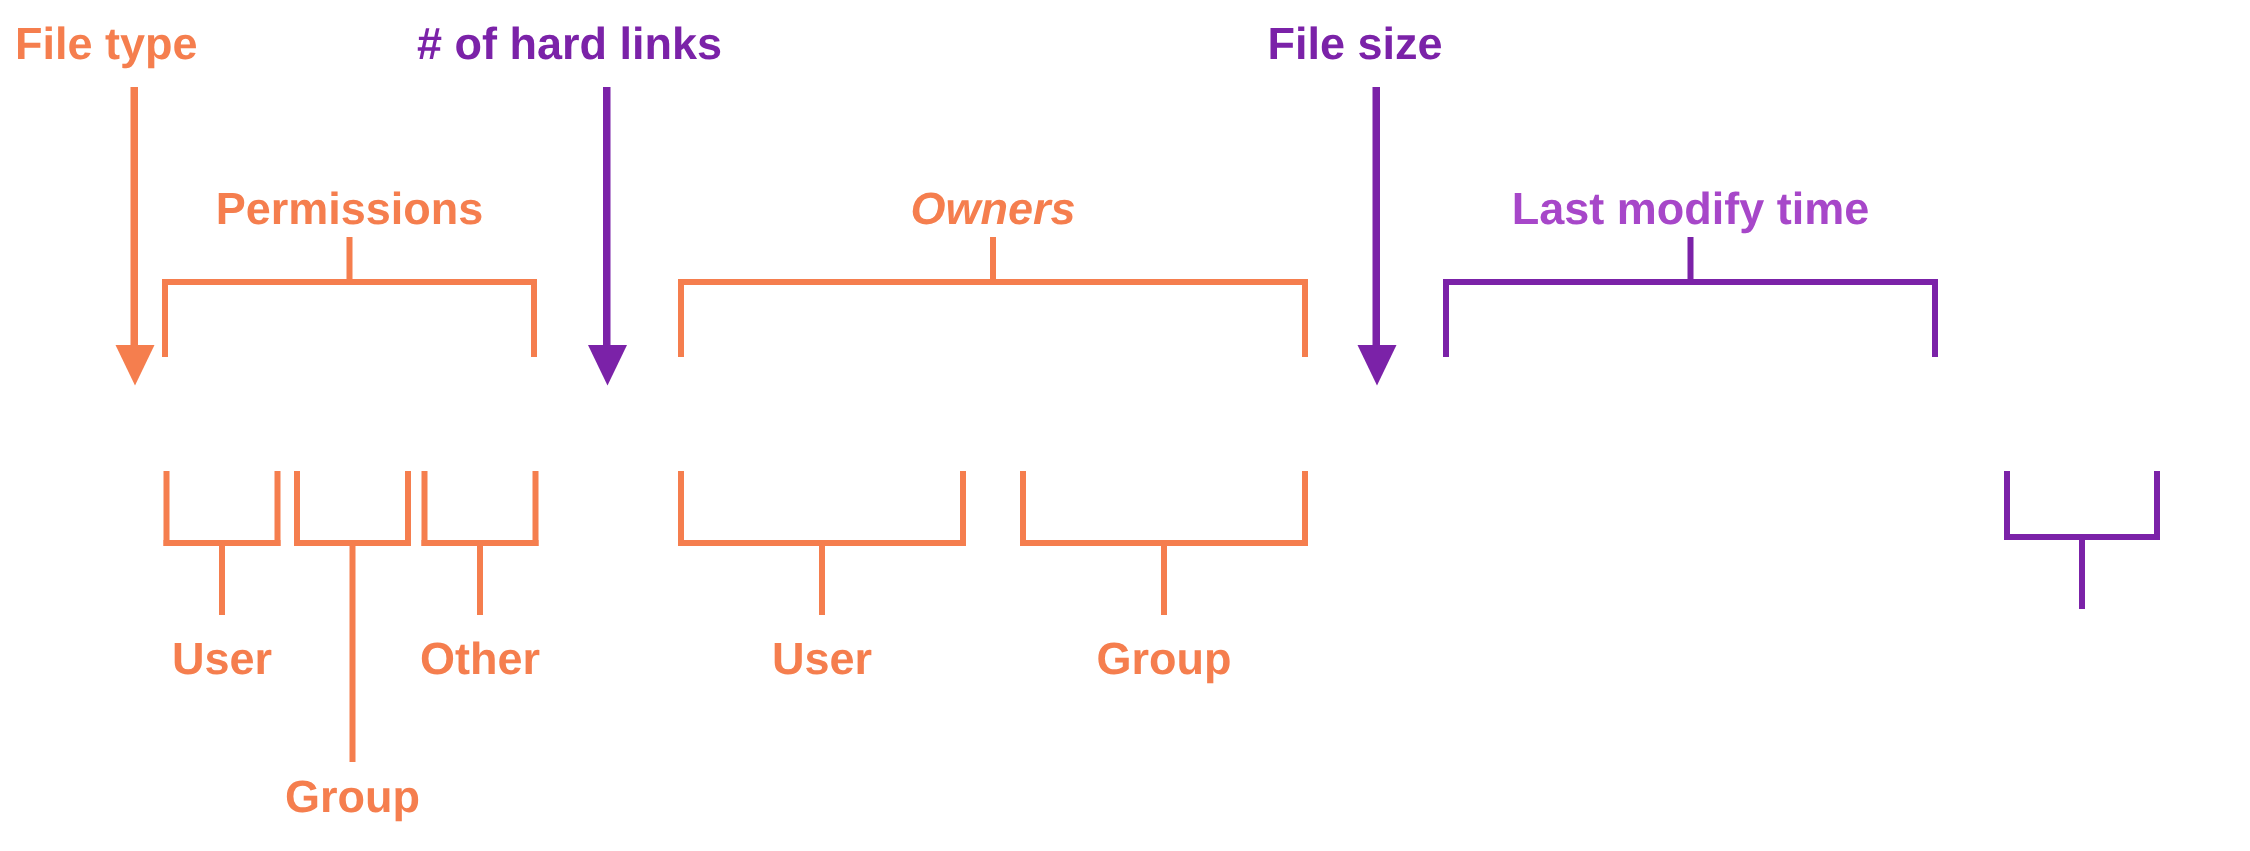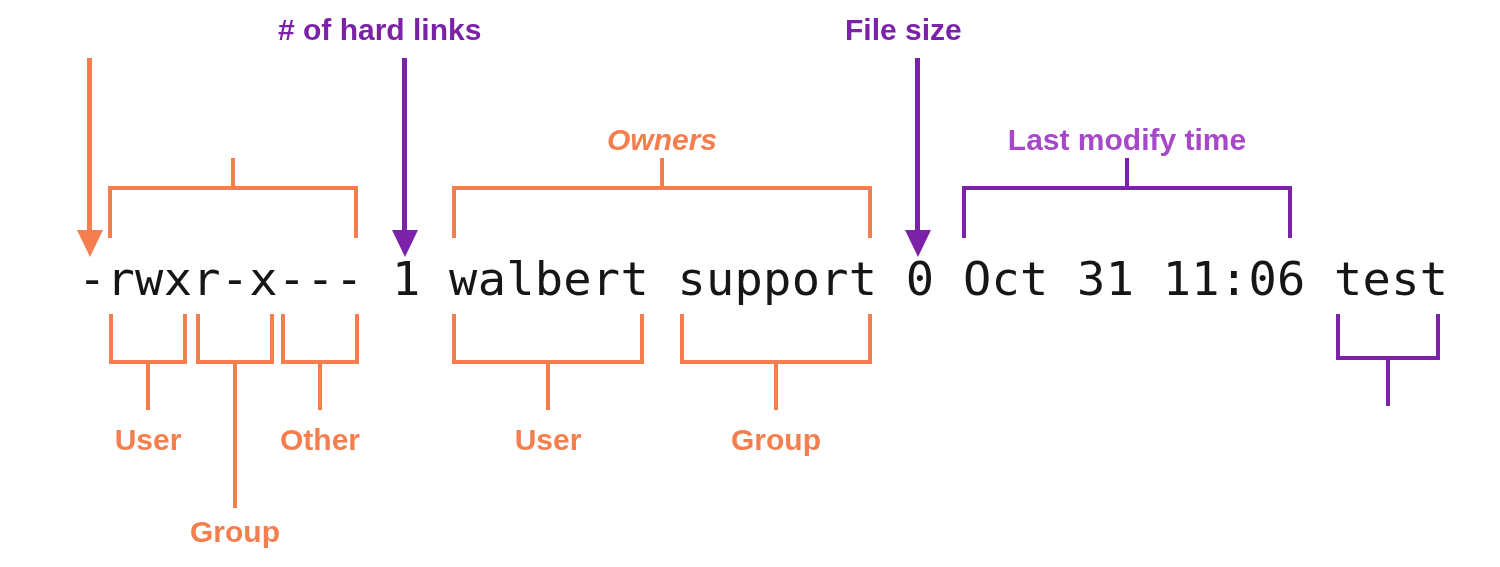--- a/index.html
+++ b/index.html
@@ -59,45 +59,46 @@
     line-height:1.05;
     color:var(--text);
     white-space:pre;
   }
 </style>
 </head>
 <body>
 
 <div class="canvas">
 
+  <div class="lbl orange" style="left:10px; top:12px;">File type</div>
   <div class="lbl purple" style="left:845px; top:12px;">File size</div>
   <div class="lbl purple" style="left:278px; top:12px;"># of hard links</div>
 
   <div class="arrow-line orange" style="left:87px; top:58px; height:172px;"></div>
   <div class="arrow-head orange" style="left:77px; top:230px;"></div>
 
   <div class="arrow-line purple" style="left:402px; top:58px; height:172px;"></div>
   <div class="arrow-head purple" style="left:392px; top:230px;"></div>
 
   <div class="arrow-line purple" style="left:915px; top:58px; height:172px;"></div>
   <div class="arrow-head purple" style="left:905px; top:230px;"></div>
 
+  <div class="lbl orange centered" style="left:233px; top:122px;">Permissions</div>
   <div class="lbl orange centered" style="left:662px; top:122px;font-style:italic;">Owners</div>
   <div class="lbl purple-light centered" style="left:1127px; top:122px;">Last modify time</div>
 
   <div class="stub orange" style="left:231px; top:158px; height:30px;"></div>
   <div class="bracket top-open orange" style="left:108px; top:186px; width:250px; height:52px;"></div>
 
   <div class="stub orange" style="left:660px; top:158px; height:30px;"></div>
   <div class="bracket top-open orange" style="left:452px; top:186px; width:420px; height:52px;"></div>
 
   <div class="stub purple" style="left:1125px; top:158px; height:30px;"></div>
   <div class="bracket top-open purple" style="left:962px; top:186px; width:330px; height:52px;"></div>
 
-  <div class="listing" style="left:78px; top:254px;">-rwxr-x--- 1 walbert support 0 Oct 31 11:06 test</div>
 
   <div class="bracket bot-open orange" style="left:109px; top:314px; width:78px; height:50px;"></div>
   <div class="bracket bot-open orange" style="left:196px; top:314px; width:78px; height:50px;"></div>
   <div class="bracket bot-open orange" style="left:281px; top:314px; width:78px; height:50px;"></div>
   <div class="bracket bot-open orange" style="left:452px; top:314px; width:192px; height:50px;"></div>
   <div class="bracket bot-open orange" style="left:680px; top:314px; width:192px; height:50px;"></div>
   <div class="bracket bot-open purple" style="left:1336px; top:314px; width:104px; height:46px;"></div>
 
   <div class="stub orange" style="left:146px; top:364px; height:46px;"></div>
   <div class="stub orange" style="left:233px; top:364px; height:144px;"></div>

